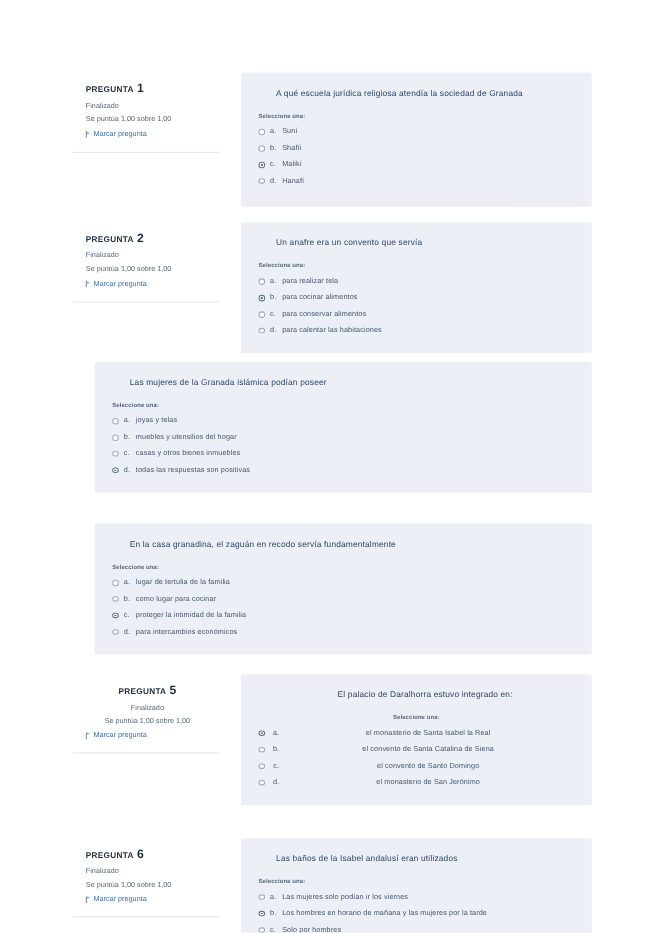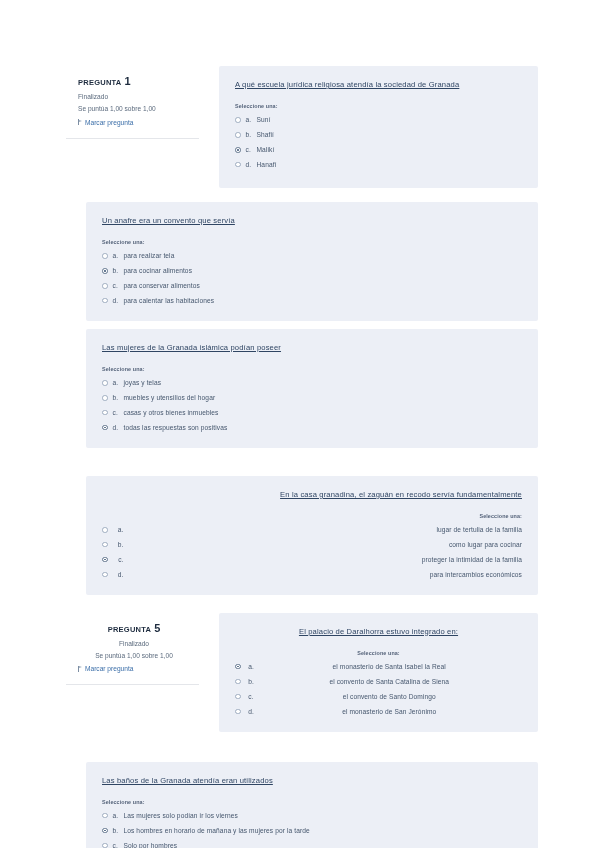--- a/index.html
+++ b/index.html
@@ -128,23 +128,22 @@
     margin-left: 20px;
     background: #eceff6;
     border-radius: 2px;
     padding: 14px 16px 16px 16px;
     min-height: 80px;
   }
   .qtext {
     font-size: 7.6px;
     color: #2f4563;
     line-height: 1.35;
-    margin: 0 0 13px 0;
+    margin: 0 0 13px 16px;
     letter-spacing: .15px;
-    text-decoration: underline;
   }
   .q-prompt {
     font-size: 5.4px;
     color: #55637a;
     font-weight: 700;
     margin: 0 0 7px 0;
     letter-spacing: .1px;
   }
   .answers {
     margin: 0;
@@ -244,20 +243,29 @@
                 <span class="radio"></span>
                 <span class="ans-letter">d.</span>
                 <span class="ans-text">Hanafí</span>
               </li>
             </ul>
           </div>
         </div>
       </div>
       <div class="qblock sp-1">
         <div class="qblock-inner">
+          <div class="qinfo plain">
+            <div class="qnum-line"><span>PREGUNTA</span><span class="num">2</span></div>
+            <div class="qstate">Finalizado</div>
+            <div class="qgrade">Se puntúa 1,00 sobre 1,00</div>
+            <div class="qflag">
+              <span class="flag-icon"></span>
+              <span>Marcar pregunta</span>
+            </div>
+          </div>
           <div class="qbody" style="min-height: 98px;">
             <div class="qtext">Un anafre era un convento que servía</div>
             <div class="q-prompt">Seleccione una:</div>
             <ul class="answers">
               <li class="answer">
                 <span class="radio"></span>
                 <span class="ans-letter">a.</span>
                 <span class="ans-text">para realizar tela</span>
               </li>
               <li class="answer">
@@ -304,21 +312,21 @@
                 <span class="radio checked"></span>
                 <span class="ans-letter">d.</span>
                 <span class="ans-text">todas las respuestas son positivas</span>
               </li>
             </ul>
           </div>
         </div>
       </div>
       <div class="qblock sp-3">
         <div class="qblock-inner">
-          <div class="qbody" style="min-height: 92px; text-align: right;">
+          <div class="qbody" style="min-height: 92px;">
             <div class="qtext">En la casa granadina, el zaguán en recodo servía fundamentalmente</div>
             <div class="q-prompt">Seleccione una:</div>
             <ul class="answers">
               <li class="answer">
                 <span class="radio"></span>
                 <span class="ans-letter">a.</span>
                 <span class="ans-text">lugar de tertulia de la familia</span>
               </li>
               <li class="answer">
                 <span class="radio"></span>
@@ -373,22 +381,31 @@
                 <span class="radio"></span>
                 <span class="ans-letter">d.</span>
                 <span class="ans-text">el monasterio de San Jerónimo</span>
               </li>
             </ul>
           </div>
         </div>
       </div>
       <div class="qblock sp-1">
         <div class="qblock-inner">
+          <div class="qinfo plain">
+            <div class="qnum-line"><span>PREGUNTA</span><span class="num">6</span></div>
+            <div class="qstate">Finalizado</div>
+            <div class="qgrade">Se puntúa 1,00 sobre 1,00</div>
+            <div class="qflag">
+              <span class="flag-icon"></span>
+              <span>Marcar pregunta</span>
+            </div>
+          </div>
           <div class="qbody" style="min-height: 100px;">
-            <div class="qtext">Las baños de la Granada atendía eran utilizados</div>
+            <div class="qtext">Las baños de la Isabel andalusí eran utilizados</div>
             <div class="q-prompt">Seleccione una:</div>
             <ul class="answers">
               <li class="answer">
                 <span class="radio"></span>
                 <span class="ans-letter">a.</span>
                 <span class="ans-text">Las mujeres solo podían ir los viernes</span>
               </li>
               <li class="answer">
                 <span class="radio checked"></span>
                 <span class="ans-letter">b.</span>

